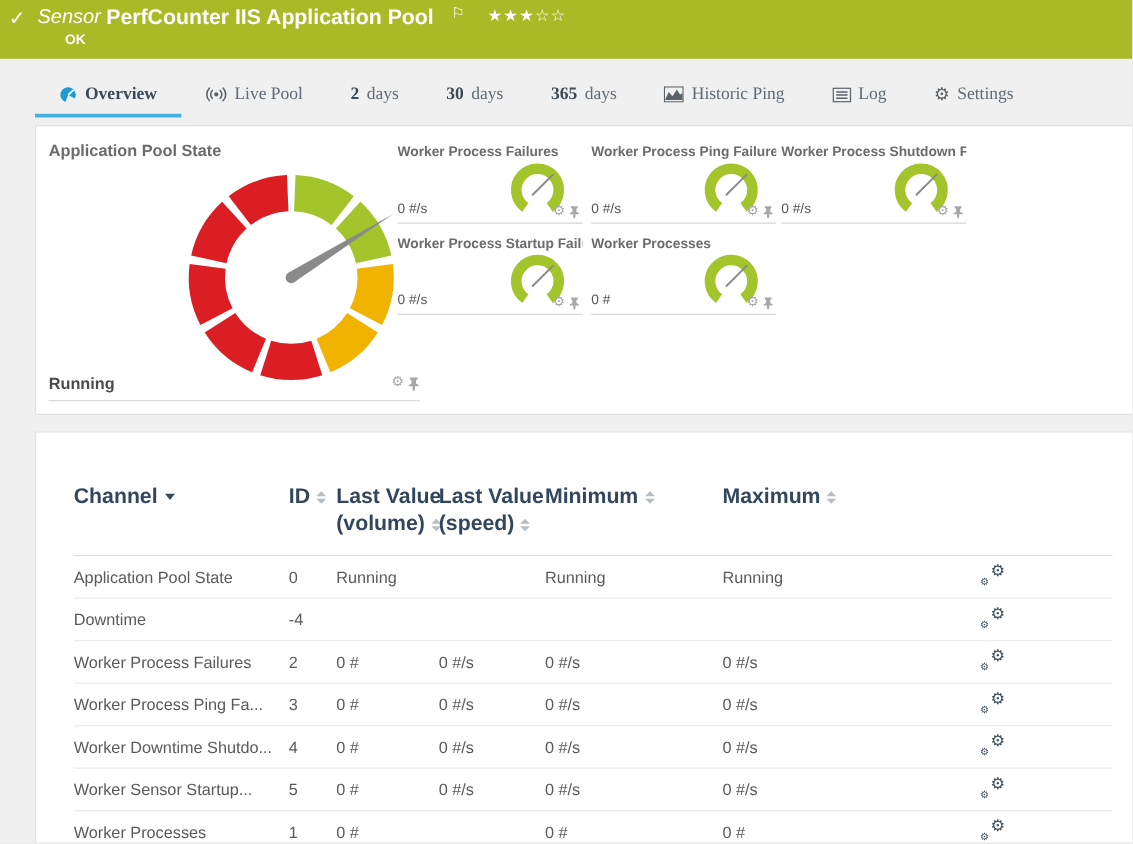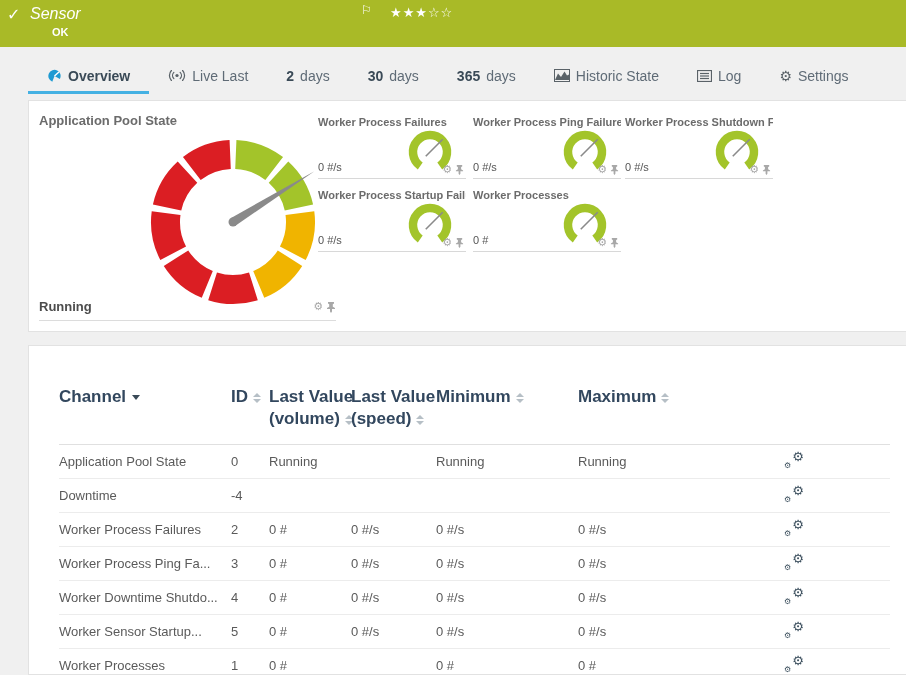--- a/index.html
+++ b/index.html
@@ -7,21 +7,21 @@
     font-family:"Liberation Sans","DejaVu Sans",sans-serif;}
   
   #hdr{position:absolute;left:0;top:0;width:906px;height:47px;background:var(--header-bg);color:#fff;}
   #hdr .check{position:absolute;left:7px;top:5px;font-size:16px;font-weight:bold;}
   #hdr .kind{position:absolute;left:30px;top:5px;font-style:italic;font-size:16px;}
   #hdr .title{position:absolute;left:85px;top:4px;font-size:17px;font-weight:bold;white-space:nowrap;}
   #hdr .flag{position:absolute;left:361px;top:3px;font-size:12px;}
   #hdr .stars{position:absolute;left:390px;top:5px;font-size:13px;letter-spacing:1px;}
   #hdr .ok{position:absolute;left:52px;top:26px;font-size:11px;font-weight:bold;}
   
-  #tabbar{position:absolute;left:0;top:59px;width:906px;height:36px;display:flex;align-items:center;padding-left:28px;box-sizing:border-box;}
+  #tabbar{position:absolute;left:0;top:59px;width:906px;height:36px;display:flex;align-items:center;padding-left:28px;box-sizing:border-box;font-family:Liberation Serif, serif;}
   .tab{display:flex;align-items:center;gap:6px;height:33px;padding:0 19px;cursor:pointer;
        font-size:14px;color:#5f6b76;text-decoration:none;border-bottom:3px solid transparent;box-sizing:border-box;white-space:nowrap;}
   .tab.active{border-bottom-color:var(--accent-blue);color:#3a4a57;font-weight:bold;}
   .tab-num{color:#3a4a57;font-weight:bold;}
   .tab-icon{display:inline-flex;align-items:center;}
   .tab-icon svg{display:block;}
   .tab-icon.gear-glyph{font-size:14px;color:#5a6268;}
   
   .panel{position:absolute;left:28px;right:0;background:#fff;border:1px solid #e2e2e2;border-right:none;box-sizing:border-box;}
   #panel-gauges{top:100px;height:232px;}
@@ -62,20 +62,21 @@
   .gears-ic .g2{position:absolute;left:0;bottom:-1px;font-size:8px;color:#3f5260;}
 </style>
 </head>
 <body>
 
 <div id="screen">
 
   <div id="hdr">
     <span class="check">✓</span>
     <span class="kind">Sensor</span>
+    <span class="title">PerfCounter IIS Application Pool</span>
     <span class="flag">⚐</span>
     <span class="stars">★★★☆☆</span>
     <span class="ok">OK</span>
   </div>
 
   <nav id="tabbar">
       <a class="tab active">
       <span class="tab-icon">
           <svg width="15" height="14" viewBox="0 0 16 16">
             <path d="M8 8 L3.4 13.2 A7 7 0 1 1 12.6 13.2 Z" fill="#1e9ad2" transform="rotate(-20 8 8)"></path>
@@ -86,21 +87,21 @@
       <span class="tab-label">Overview</span>
     </a>
       <a class="tab">
       <span class="tab-icon">
           <svg width="18" height="13" viewBox="0 0 20 14">
             <circle cx="10" cy="7" r="1.8" fill="#5a6268"></circle>
             <path d="M6.5 3.5a5 5 0 0 0 0 7M3.8 1.5a8 8 0 0 0 0 11M13.5 3.5a5 5 0 0 1 0 7M16.2 1.5a8 8 0 0 1 0 11" stroke="#5a6268" stroke-width="1.4" fill="none" stroke-linecap="round"></path>
           </svg>
         </span>
 
-      <span class="tab-label">Live Last</span>
+      <span class="tab-label">Live Pool</span>
     </a>
       <a class="tab">
 
       <b class="tab-num">2</b>
       <span class="tab-label">days</span>
     </a>
       <a class="tab">
 
       <b class="tab-num">30</b>
       <span class="tab-label">days</span>
@@ -111,21 +112,21 @@
       <span class="tab-label">days</span>
     </a>
       <a class="tab">
       <span class="tab-icon">
           <svg width="16" height="13" viewBox="0 0 16 13">
             <path d="M1 11 L4 4.5 L7 8 L10.5 2.5 L13 6.5 L15 5.5 V11 Z" fill="#5a6268"></path>
             <rect x="0.5" y="0.5" width="15" height="12" fill="none" stroke="#5a6268" stroke-width="1"></rect>
           </svg>
         </span>
 
-      <span class="tab-label">Historic State</span>
+      <span class="tab-label">Historic Ping</span>
     </a>
       <a class="tab">
       <span class="tab-icon">
           <svg width="15" height="12" viewBox="0 0 15 12">
             <rect x="0.5" y="0.5" width="14" height="11" fill="none" stroke="#5a6268" stroke-width="1.2"></rect>
             <line x1="3" y1="3.5" x2="12" y2="3.5" stroke="#5a6268" stroke-width="1.2"></line>
             <line x1="3" y1="6" x2="12" y2="6" stroke="#5a6268" stroke-width="1.2"></line>
             <line x1="3" y1="8.5" x2="12" y2="8.5" stroke="#5a6268" stroke-width="1.2"></line>
           </svg>
         </span>

